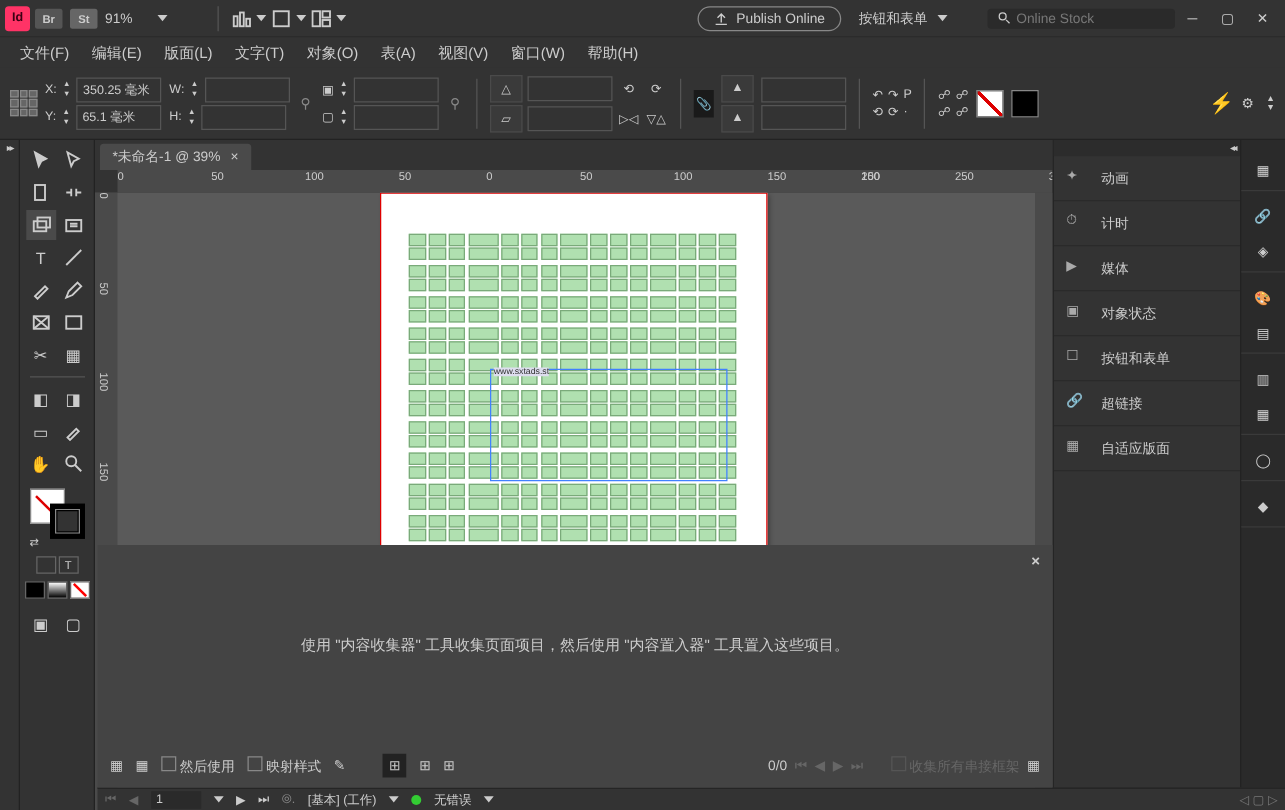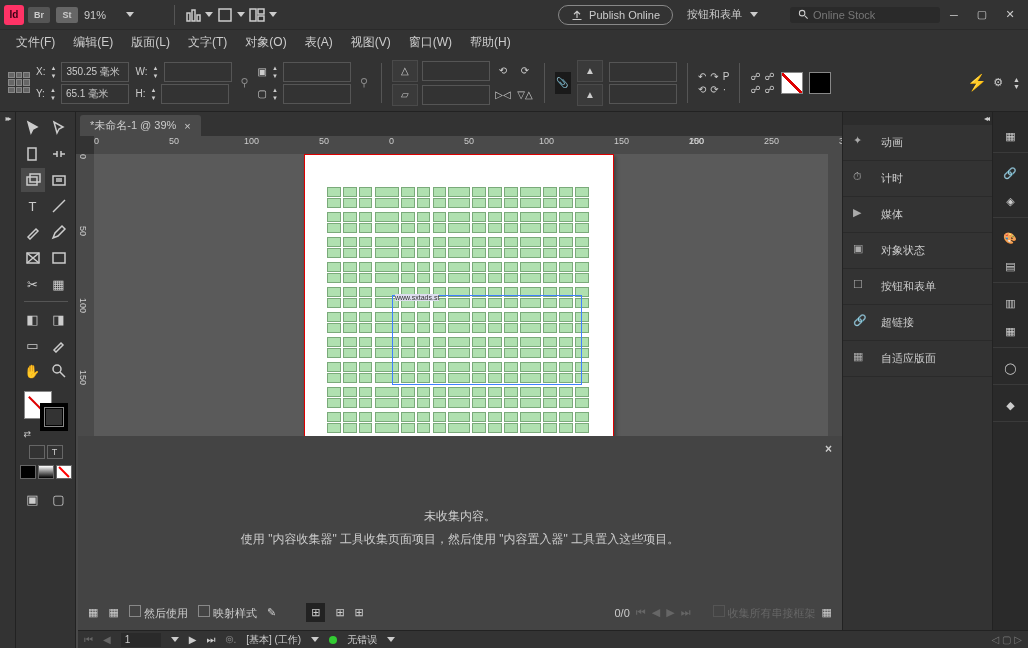--- a/index.html
+++ b/index.html
@@ -899,21 +899,20 @@
       </div>
     <div class="rail-grp">
         <div class="rail-icon">◆</div>
       </div>
   </div>
 </div>
 
 <div class="content-collector">
   <div class="cc-close">×</div>
   <div class="cc-msg">
-    <div>未收集内容。</div>
     <div>使用 "内容收集器" 工具收集页面项目，然后使用 "内容置入器" 工具置入这些项目。</div>
   </div>
   <div class="cc-toolbar">
     <span>▦</span>
     <span>▦</span>
     <label><span class="checkbox"></span> <span>然后使用</span></label>
     <label><span class="checkbox"></span> <span>映射样式</span></label>
     <span>✎</span>
     <span style="width:10px"></span>
     <span style="background:#222;padding:3px 5px">⊞</span>

